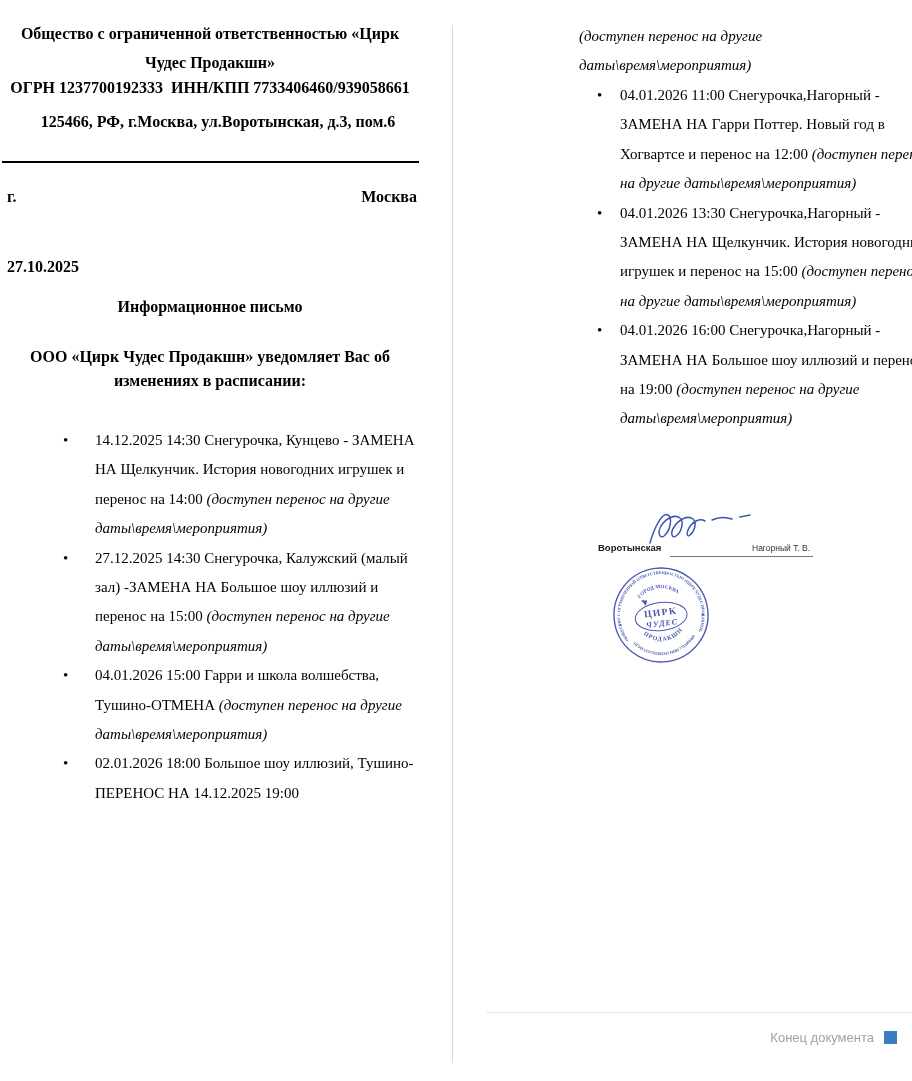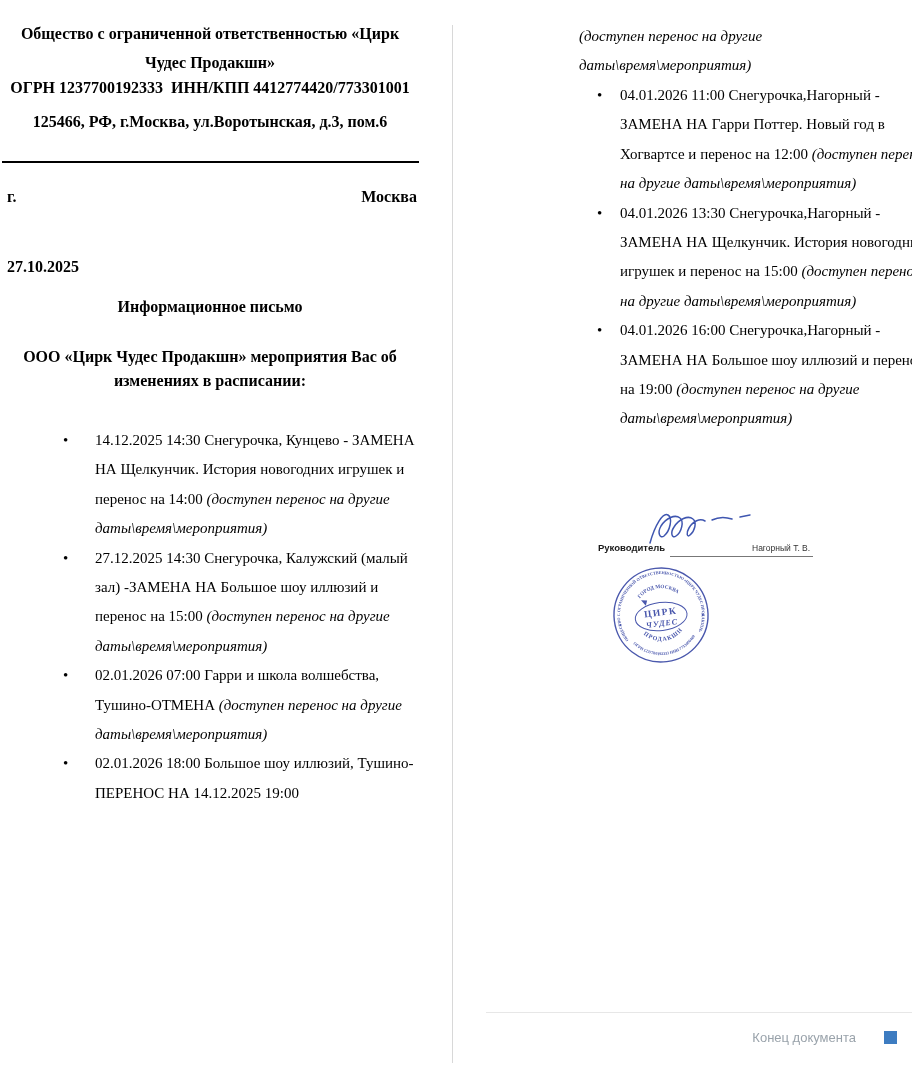--- a/index.html
+++ b/index.html
@@ -6,21 +6,21 @@
   .page{position:relative;width:912px;height:1081px;background:#fff;overflow:hidden;
         font-family:"Liberation Serif",serif;color:#000;}
   
   .divider-v{position:absolute;left:452px;top:25px;width:1px;height:1038px;background:currentColor;}
   
   .company{position:absolute;left:10px;top:19px;width:400px;text-align:center;
            font-weight:bold;font-size:16px;line-height:29px;}
   .ogrn{position:absolute;left:0;top:79px;width:420px;text-align:center;
         font-weight:bold;font-size:16px;white-space:pre-wrap;}
   .address{position:absolute;left:0;top:113px;width:420px;text-align:center;
-        font-weight:bold;font-size:16px;}
+        font-weight:bold;font-size:16px;padding-left:8px;}
   .rule{position:absolute;left:2px;top:161px;width:417px;height:2px;background:#000;}
   .cityrow{position:absolute;left:7px;top:186px;width:410px;display:flex;
            justify-content:space-between;font-weight:bold;font-size:16px;line-height:22px;}
   .daterow{position:absolute;left:7px;top:208px;font-weight:bold;font-size:16px;line-height:22px;margin-top:48px;}
   .letter-title{position:absolute;left:0;top:298px;width:420px;text-align:center;
            font-weight:bold;font-size:16px;}
   .letter-intro{position:absolute;left:19px;top:345px;width:382px;text-align:center;
            font-weight:bold;font-size:16px;line-height:24px;}
   
   .list{list-style:none;margin:0;padding:0;position:absolute;font-size:15px;line-height:29.4px;}
@@ -36,70 +36,70 @@
   
   .sig-label{position:absolute;left:598px;top:542px;font-family:"Liberation Sans",sans-serif;
              font-size:9.5px;font-weight:bold;color:#1a1a1a;}
   .sig-line{position:absolute;left:670px;top:556px;width:143px;height:1px;background:#777;}
   .sig-name{position:absolute;left:752px;top:543px;font-family:"Liberation Sans",sans-serif;
             font-size:8.5px;color:#333;}
   .sig-svg{position:absolute;left:642px;top:505px;}
   .stamp{position:absolute;left:611px;top:565px;opacity:.92;}
   
   .footer-line{position:absolute;left:486px;top:1012px;width:426px;height:1px;background:#e7e7e7;}
-  .footer-row{position:absolute;right:15px;top:1030px;display:flex;align-items:center;gap:28px;
+  .footer-row{position:absolute;right:15px;top:1030px;display:flex;align-items:center;gap:10px;
               font-family:"Liberation Sans",sans-serif;font-size:13px;}
   .end-label{color:currentColor;}
   .endsq{width:13px;height:13px;background:currentColor;display:inline-block;}
 </style>
 </head>
 <body>
 
 <div class="page">
 
   <div class="divider-v" style="color: rgb(216, 216, 216);"></div>
 
   <section>
     <div class="company">Общество с ограниченной ответственностью «Цирк Чудес Продакшн»</div>
-    <div class="ogrn">ОГРН 1237700192333  ИНН/КПП 4412774420/773301001</div>
+    <div class="ogrn">ОГРН 1237700192333  ИНН/КПП 7733406460/939058661</div>
     <div class="address">125466, РФ, г.Москва, ул.Воротынская, д.3, пом.6</div>
     <div class="rule"></div>
     <div class="cityrow">
       <span>г.</span>
       <span>Москва</span>
     </div>
     <div class="daterow">27.10.2025</div>
     <div class="letter-title">Информационное письмо</div>
-    <div class="letter-intro">ООО «Цирк Чудес Продакшн» мероприятия Вас об изменениях в расписании:</div>
+    <div class="letter-intro">ООО «Цирк Чудес Продакшн» уведомляет Вас об изменениях в расписании:</div>
     <ul class="list list-left">
 
         <li><span class="item-text">14.12.2025 14:30 Снегурочка, Кунцево - ЗАМЕНА НА Щелкунчик. История новогодних игрушек и перенос на 14:00 </span><span class="item-note">(доступен перенос на другие даты\время\мероприятия)</span></li>
 
 
         <li><span class="item-text">27.12.2025 14:30 Снегурочка, Калужский (малый зал) -ЗАМЕНА НА Большое шоу иллюзий и перенос на 15:00 </span><span class="item-note">(доступен перенос на другие даты\время\мероприятия)</span></li>
 
 
-        <li><span class="item-text">02.01.2026 07:00 Гарри и школа волшебства, Тушино-ОТМЕНА </span><span class="item-note">(доступен перенос на другие даты\время\мероприятия)</span></li>
+        <li><span class="item-text">04.01.2026 15:00 Гарри и школа волшебства, Тушино-ОТМЕНА </span><span class="item-note">(доступен перенос на другие даты\время\мероприятия)</span></li>
 
         <li><span class="item-text">02.01.2026 18:00 Большое шоу иллюзий, Тушино-ПЕРЕНОС НА 14.12.2025 19:00 </span><span class="item-note"></span></li>
       </ul>
   </section>
 
   <section>
     <div class="note-cont">(доступен перенос на другие даты\время\мероприятия)</div>
     <ul class="list list-right">
 
         <li><span class="item-text">04.01.2026 11:00 Снегурочка,Нагорный - ЗАМЕНА НА Гарри Поттер. Новый год в Хогвартсе и перенос на 12:00 </span><span class="item-note">(доступен перенос на другие даты\время\мероприятия)</span></li>
 
         <li><span class="item-text">04.01.2026 13:30 Снегурочка,Нагорный - ЗАМЕНА НА Щелкунчик. История новогодних игрушек и перенос на 15:00 </span><span class="item-note">(доступен перенос на другие даты\время\мероприятия)</span></li>
 
         <li><span class="item-text">04.01.2026 16:00 Снегурочка,Нагорный - ЗАМЕНА НА Большое шоу иллюзий и перенос на 19:00 </span><span class="item-note">(доступен перенос на другие даты\время\мероприятия)</span></li>
       </ul>
 
-    <div class="sig-label">Руководитель</div>
+    <div class="sig-label">Воротынская</div>
     <svg class="sig-svg" viewBox="0 0 120 46" width="120" height="46" style="color: rgb(63, 86, 176);">
       <path d="M8 38 C13 20 21 7 26 10 C31 13 28 26 22 31 C18 34 15 28 19 21
                C24 13 33 9 38 13 C42 16 40 27 34 31 C30 34 28 28 32 22
                C37 14 46 10 51 14 C55 17 53 26 48 30 C45 33 44 28 47 23
                C51 16 58 13 63 16 M70 15 C76 12 84 12 90 14 M98 12 L108 10" fill="none" stroke="currentColor" stroke-width="1.5" stroke-linecap="round"></path>
     </svg>
     <div class="sig-line"></div>
     <div class="sig-name">Нагорный Т. В.</div>
 
     <svg class="stamp" viewBox="-50 -50 100 100" width="100" height="100" style="color: rgb(59, 74, 166);">

